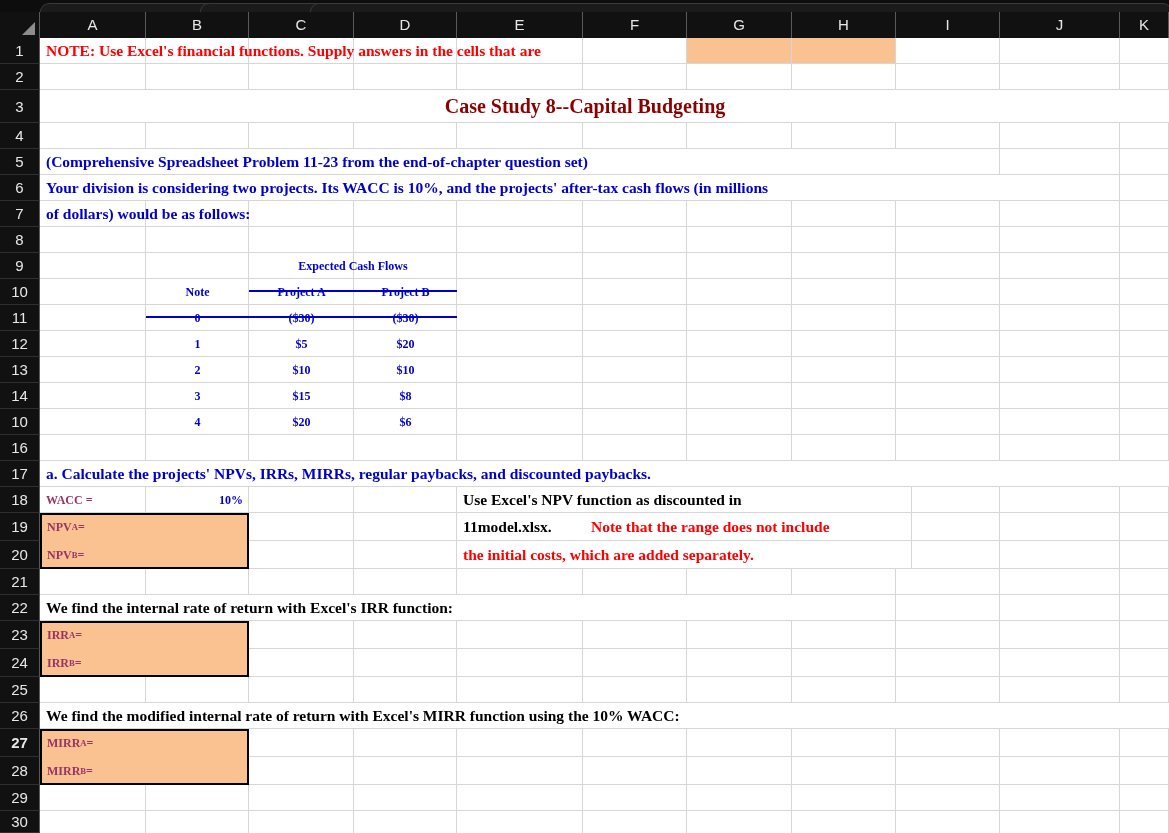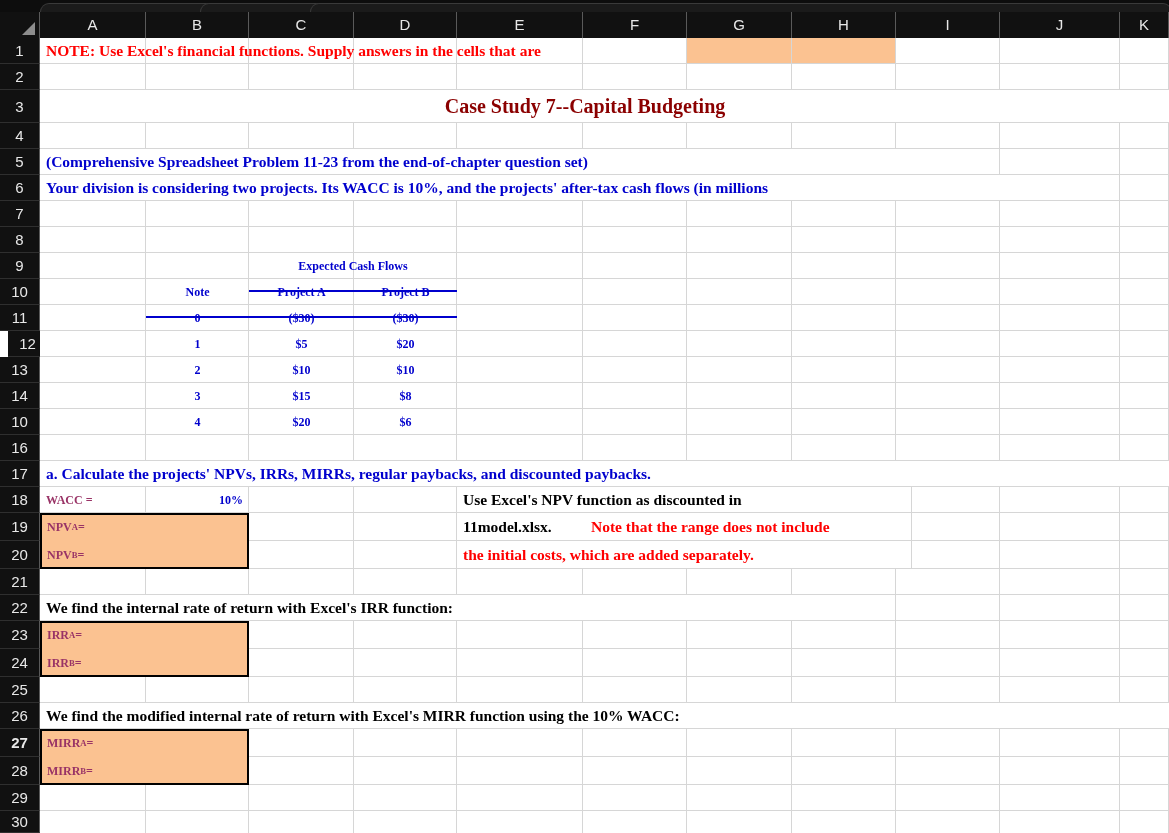--- a/index.html
+++ b/index.html
@@ -172,21 +172,21 @@
   <div class="rowhead v-mid a-center" style="top:52px;  height:26px;">2</div>
   <div class="rowhead v-mid a-center" style="top:78px;  height:33px;">3</div>
   <div class="rowhead v-mid a-center" style="top:111px; height:26px;">4</div>
   <div class="rowhead v-mid a-center" style="top:137px; height:26px;">5</div>
   <div class="rowhead v-mid a-center" style="top:163px; height:26px;">6</div>
   <div class="rowhead v-mid a-center" style="top:189px; height:26px;">7</div>
   <div class="rowhead v-mid a-center" style="top:215px; height:26px;">8</div>
   <div class="rowhead v-mid a-center" style="top:241px; height:26px;">9</div>
   <div class="rowhead v-mid a-center" style="top:267px; height:26px;">10</div>
   <div class="rowhead v-mid a-center" style="top:293px; height:26px;">11</div>
-  <div class="rowhead v-mid a-center" style="top:319px; height:26px;margin-left:8px;">12</div>
+  <div class="rowhead v-mid a-center" style="top:319px; height:26px;">12</div>
   <div class="rowhead v-mid a-center" style="top:345px; height:26px;">13</div>
   <div class="rowhead v-mid a-center" style="top:371px; height:26px;">14</div>
   <div class="rowhead v-mid a-center" style="top:397px; height:26px;">10</div>
   <div class="rowhead v-mid a-center" style="top:423px; height:26px;">16</div>
   <div class="rowhead v-mid a-center" style="top:449px; height:26px;">17</div>
   <div class="rowhead v-mid a-center" style="top:475px; height:26px;">18</div>
   <div class="rowhead v-mid a-center" style="top:501px; height:28px;">19</div>
   <div class="rowhead v-mid a-center" style="top:529px; height:28px;">20</div>
   <div class="rowhead v-mid a-center" style="top:557px; height:26px;">21</div>
   <div class="rowhead v-mid a-center" style="top:583px; height:26px;">22</div>
@@ -488,24 +488,25 @@
 
     <div class="pinkfill boxed" style="position:absolute; left:0; top:475px; width:209px; height:56px;"></div>
     <div class="pinkfill boxed" style="position:absolute; left:0; top:583px; width:209px; height:56px;"></div>
     <div class="pinkfill boxed" style="position:absolute; left:0; top:691px; width:209px; height:56px;"></div>
 
     <div style="position:absolute; left:209px; top:252px; width:208px; height:0; border-bottom:2px solid #0000cd;"></div>
     <div style="position:absolute; left:106px; top:278px; width:311px; height:0; border-bottom:2px solid #0000cd;"></div>
 
     <div class="txt v-mid a-left b red f15" style="left:3px; top:0; width:700px; height:26px;">NOTE:  Use Excel's financial functions.  Supply answers in the cells that are </div>
 
-    <div class="txt v-mid a-center b darkred f20" style="left:0; top:52px; width:1090px; height:33px;">Case Study 7--Capital Budgeting</div>
+    <div class="txt v-mid a-center b darkred f20" style="left:0; top:52px; width:1090px; height:33px;">Case Study 8--Capital Budgeting</div>
 
     <div class="txt v-mid a-left b blue f15" style="left:3px; top:111px; width:1000px; height:26px;">(Comprehensive Spreadsheet Problem 11-23 from the end-of-chapter question set)</div>
     <div class="txt v-mid a-left b blue f15" style="left:3px; top:137px; width:1100px; height:26px;">Your division is considering two projects.  Its WACC is 10%, and the projects' after-tax cash flows (in millions</div>
+    <div class="txt v-mid a-left b blue f15" style="left:3px; top:163px; width:500px; height:26px;">of dollars) would be as follows:</div>
 
     <div class="txt v-mid a-center b blue f16" style="left:209px; top:215px; width:208px; height:26px;">Expected Cash Flows</div>
 
     <div class="txt v-mid a-center b blue f16" style="left:106px; top:241px; width:103px; height:26px;">Note</div>
     <div class="txt v-mid a-center b blue f16" style="left:209px; top:241px; width:105px; height:26px;">Project A</div>
     <div class="txt v-mid a-center b blue f16" style="left:314px; top:241px; width:103px; height:26px;">Project B</div>
 
     <div class="txt v-mid a-center b blue f16" style="left:106px; top:267px; width:103px; height:26px;">0</div>
     <div class="txt v-mid a-center b blue f16" style="left:209px; top:267px; width:105px; height:26px;">($30)</div>
     <div class="txt v-mid a-center b blue f16" style="left:314px; top:267px; width:103px; height:26px;">($30)</div>

